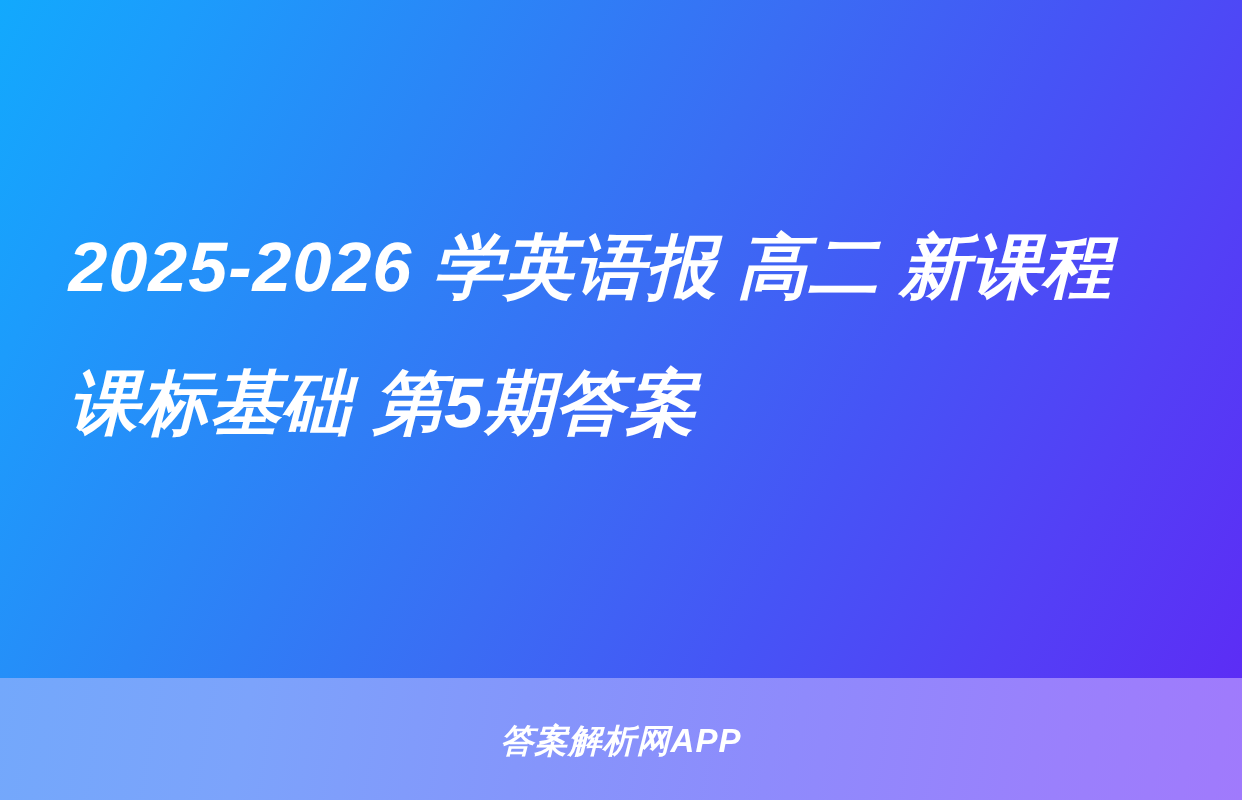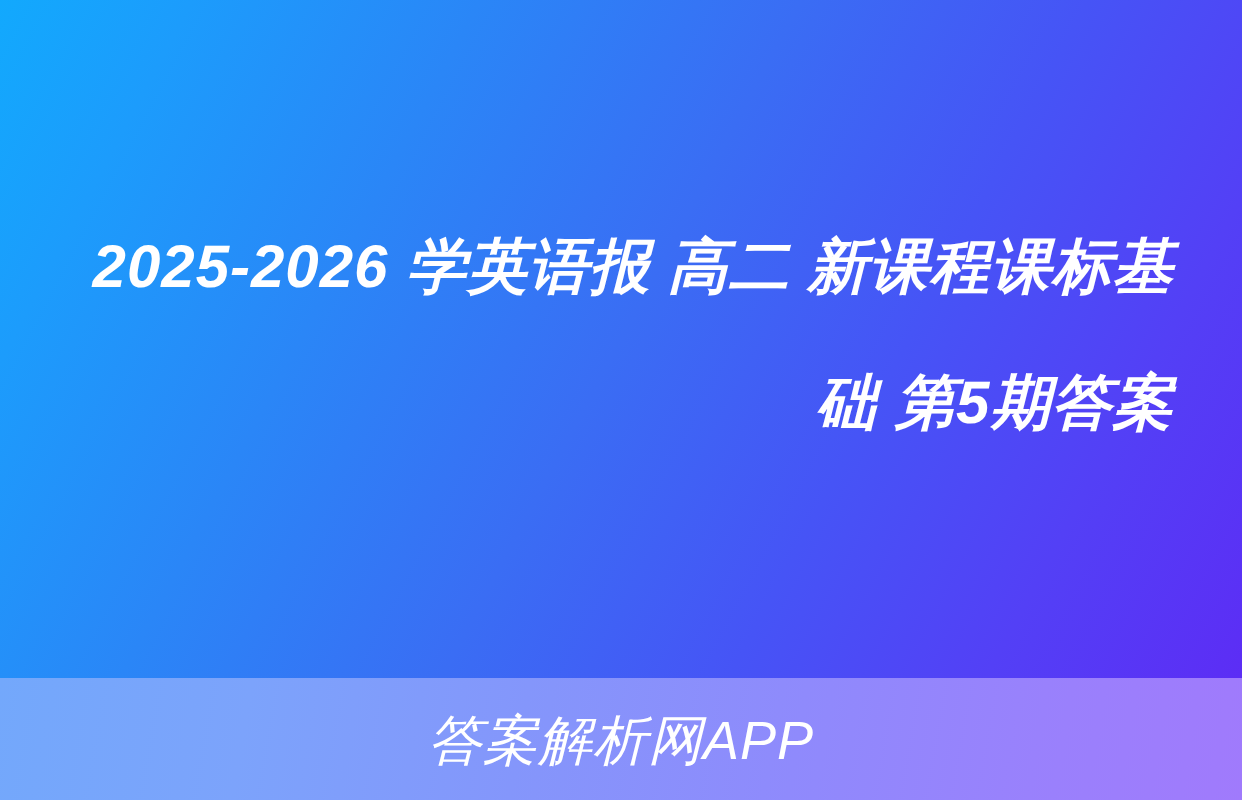--- a/index.html
+++ b/index.html
@@ -38,23 +38,23 @@
         #5c2df5 100%);
     display: flex;
     align-items: center;
     justify-content: center;
     box-sizing: border-box;
     padding: 0 60px;
   }
 
   #hero-title {
     width: 1105px;
-    text-align: right;
+    text-align: left;
     color: #ffffff;
-    font-size: 60px;
+    font-size: 70px;
     line-height: 136px;
     font-weight: 700;
     font-style: italic;
     letter-spacing: 1px;
     word-break: break-all;
     text-rendering: geometricPrecision;
     transform: translateY(-4px);
   }
 
   
@@ -71,22 +71,22 @@
         #8f8afc 64%,
         #9a80fc 85%,
         #a07afc 100%);
     display: flex;
     align-items: center;
     justify-content: center;
   }
 
   #watermark {
     color: #ffffff;
-    font-size: 54px;
-    font-weight: 400;
+    font-size: 33px;
+    font-weight: 700;
     font-style: italic;
     letter-spacing: 1px;
     line-height: 1;
     white-space: nowrap;
     transform: translateY(1px);
   }
 </style>
 </head>
 <body>
 

